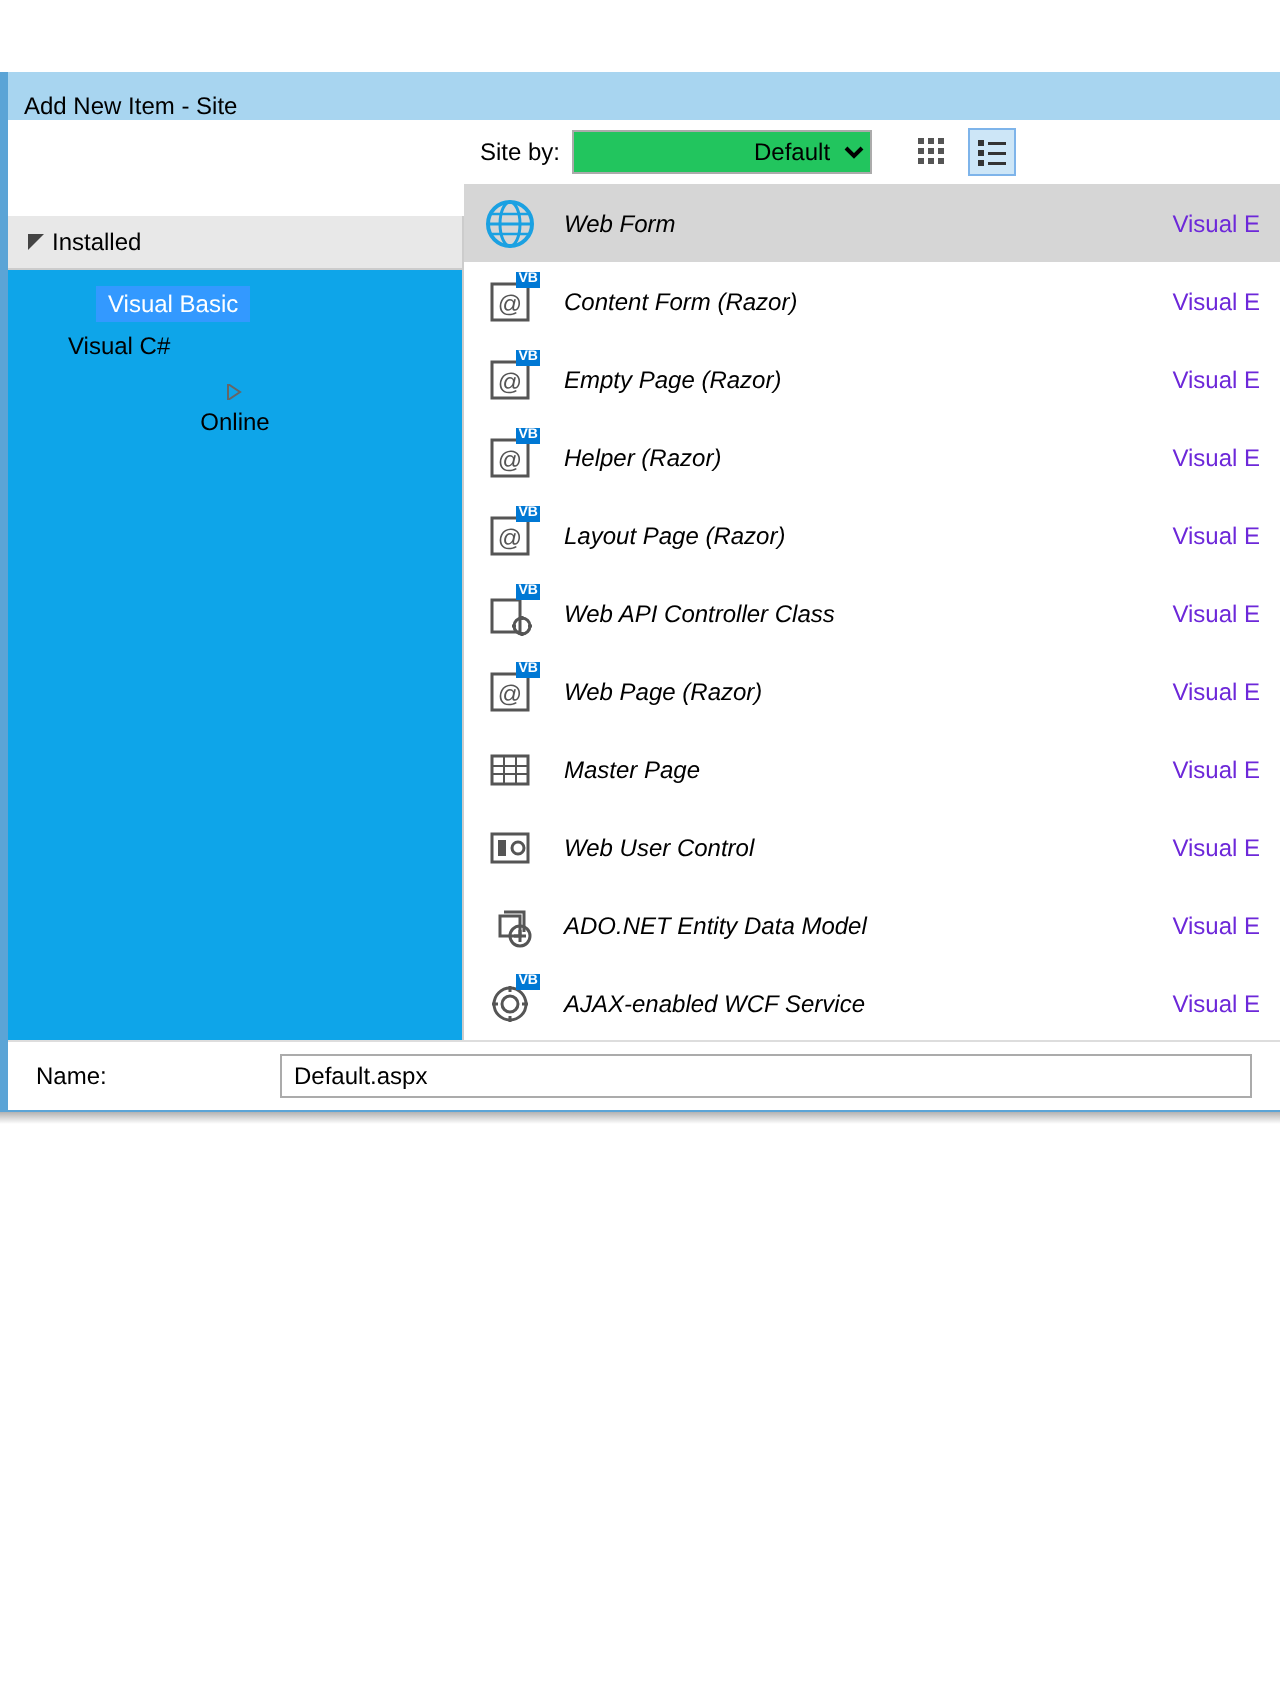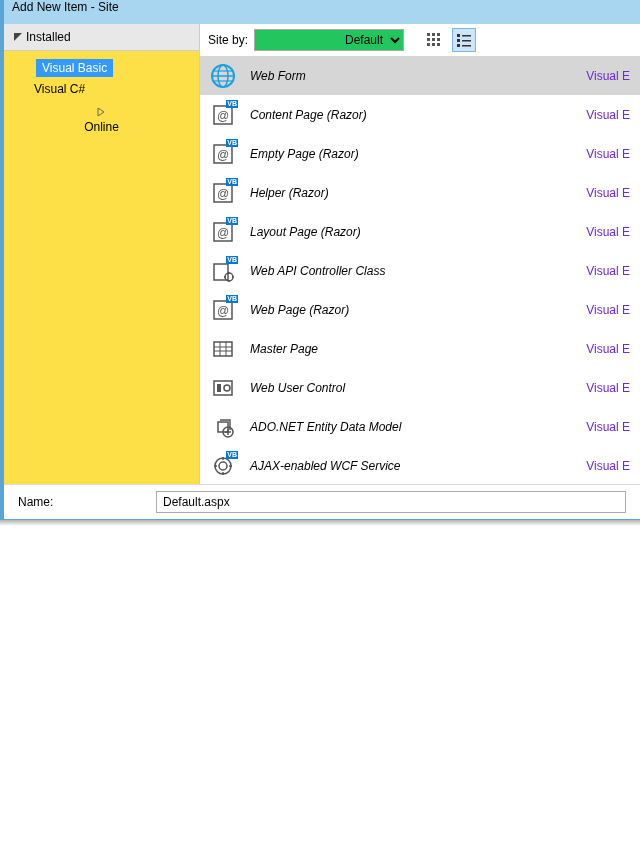--- a/index.html
+++ b/index.html
@@ -1,41 +1,41 @@
 <!DOCTYPE html>
 <html><head>
   <meta charset="utf-8">
   <style>
     * { margin: 0; padding: 0; box-sizing: border-box; font-family: "Segoe UI", Tahoma, sans-serif; font-size: 12px; }
     body { background: #fff; }
     .window { width: 640px; border: 1px solid #5ba4d6; border-width: 0 0 1px 4px; background: #fff; }
-    .titlebar { background: #a8d5f0; height: 24px; display: flex; align-items: flex-start; padding: 0 8px; color: #000; }
+    .titlebar { background: #a8d5f0; height: 24px; display: flex; align-items: flex-end; padding: 0 8px; color: #000; margin-top: 36px; }
     .content { display: flex; height: 460px; }
-    .sidebar { width: 196px; background: #fde047; border-right: 1px solid #ccc; }
+    .sidebar { width: 228px; background: #0ea5e9; border-right: 1px solid #ccc; margin-top: 48px; }
     .tree-header { background: #e8e8e8; padding: 6px 10px; display: flex; align-items: center; gap: 4px; border-bottom: 1px solid #ccc; }
     .tree-header .arrow { width: 8px; height: 8px; display: inline-block; }
     .tree-items { padding: 6px 0; }
     .tree-item { padding: 3px 10px 3px 30px; cursor: pointer; }
     .tree-item.selected { background: #3399ff; color: #fff; display: inline-block; margin-left: 28px; padding: 2px 6px; }
-    .tree-item-wrap { padding: 2px 4px; }
+    .tree-item-wrap { padding: 2px 16px; }
     .tree-node { padding: 3px 10px; display: flex; align-items: center; gap: 4px; cursor: pointer; flex-direction: column; }
     .tree-node .expand { width: 10px; display: inline-block; color: #666; }
     .main { flex: 1; display: flex; flex-direction: column; background: #fff; }
     .toolbar { height: 32px; display: flex; align-items: center; padding: 0 8px; gap: 6px; border-bottom: 1px solid #fff; }
     .toolbar select { width: 150px; height: 22px; border: 1px solid #ababab; background: #22c55e; padding: 0 4px; text-align: right; }
     .view-btn { width: 24px; height: 24px; border: 1px solid transparent; background: none; cursor: pointer; display: flex; align-items: center; justify-content: center; }
     .view-btn.active { border: 1px solid #7eb4ea; background: #cde6f7; }
     .item-list { flex: 1; overflow-y: auto; }
     .item-row { display: flex; align-items: center; height: 39px; padding: 0 10px; cursor: pointer; }
     .item-row.selected { background: #d6d6d6; }
     .item-icon { width: 26px; height: 26px; display: flex; align-items: center; justify-content: center; margin-right: 14px; position: relative; }
     .item-label { flex: 1; font-style: italic; }
     .item-lang { color: #6d28d9; white-space: nowrap; overflow: hidden; }
     .bottom { display: flex; align-items: center; padding: 6px 14px; border-top: 1px solid #ddd; gap: 12px; }
-    .bottom input { flex: 1; height: 22px; border: 1px solid #ababab; padding: 0 6px; margin-left: 16px; }
+    .bottom input { flex: 1; height: 22px; border: 1px solid #ababab; padding: 0 6px; }
     .shadow-bottom { height: 6px; background: linear-gradient(to bottom, rgba(0,0,0,0.3), transparent); }
     .below-window { height: 280px; background: #fff; }
     svg { display: block; }
     .vb-badge { position: absolute; top: -2px; right: -2px; background: #0078d4; color: #fff; font-size: 7px; font-weight: bold; padding: 0 1px; line-height: 8px; }
   </style>
 </head>
 <body>
 
 <div class="window">
   <div class="titlebar">
@@ -112,21 +112,21 @@
             <div class="item-lang">Visual E</div>
           </div>
           <div class="item-row">
             <div class="item-icon">
               <svg width="22" height="22">
                 <rect x="2" y="2" width="18" height="18" fill="none" stroke="#555" stroke-width="1.5"></rect>
                 <text x="11" y="16" text-anchor="middle" font-size="13" fill="#555">@</text>
               </svg>
               <span class="vb-badge">VB</span>
             </div>
-            <div class="item-label">Content Page (Razor)</div>
+            <div class="item-label">Content Form (Razor)</div>
             <div class="item-lang">Visual E</div>
           </div>
           <div class="item-row">
             <div class="item-icon">
               <svg width="22" height="22">
                 <rect x="2" y="2" width="18" height="18" fill="none" stroke="#555" stroke-width="1.5"></rect>
                 <text x="11" y="16" text-anchor="middle" font-size="13" fill="#555">@</text>
               </svg>
               <span class="vb-badge">VB</span>
             </div>

